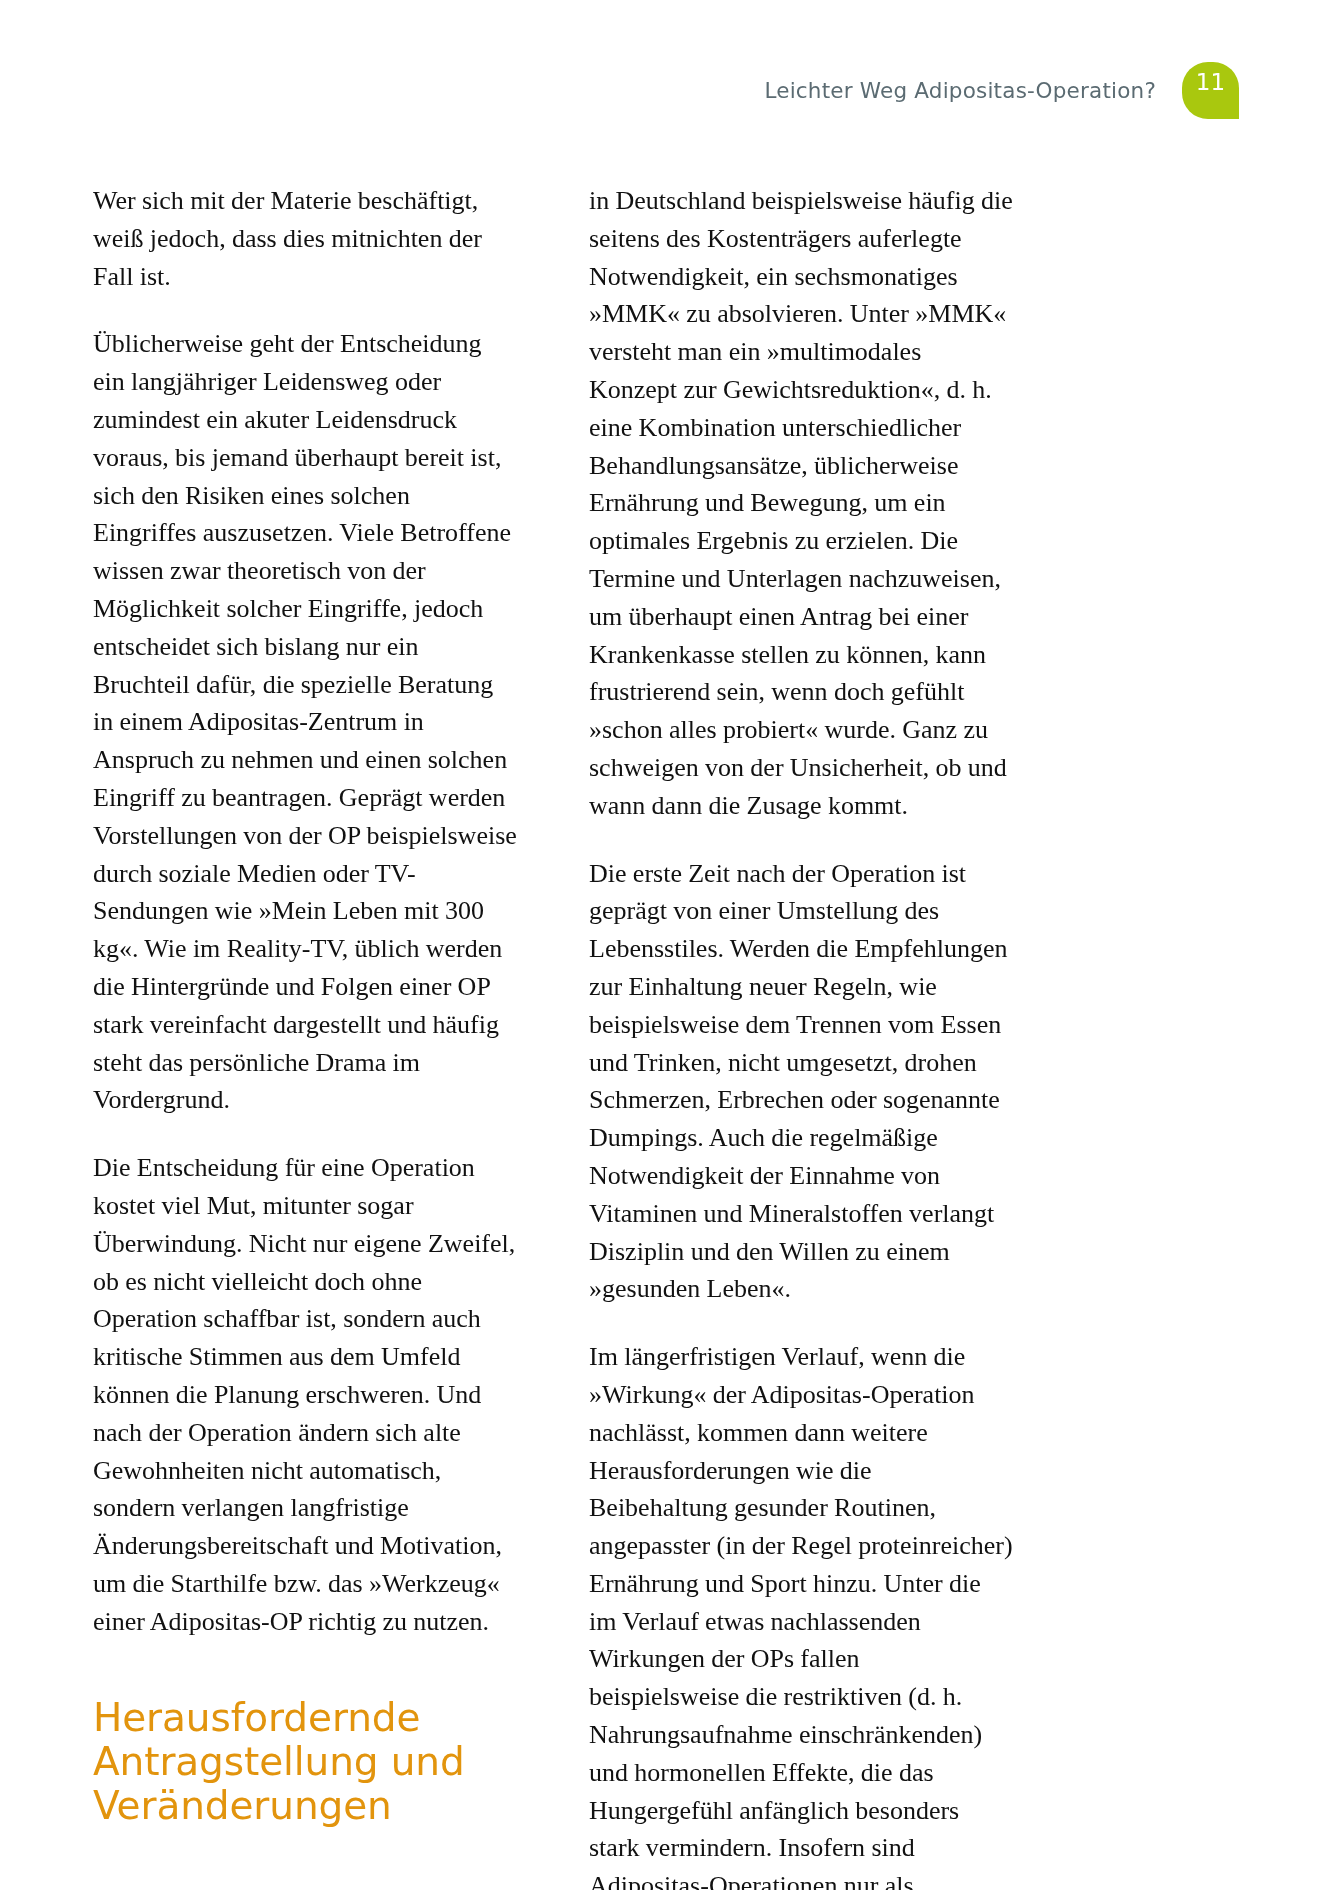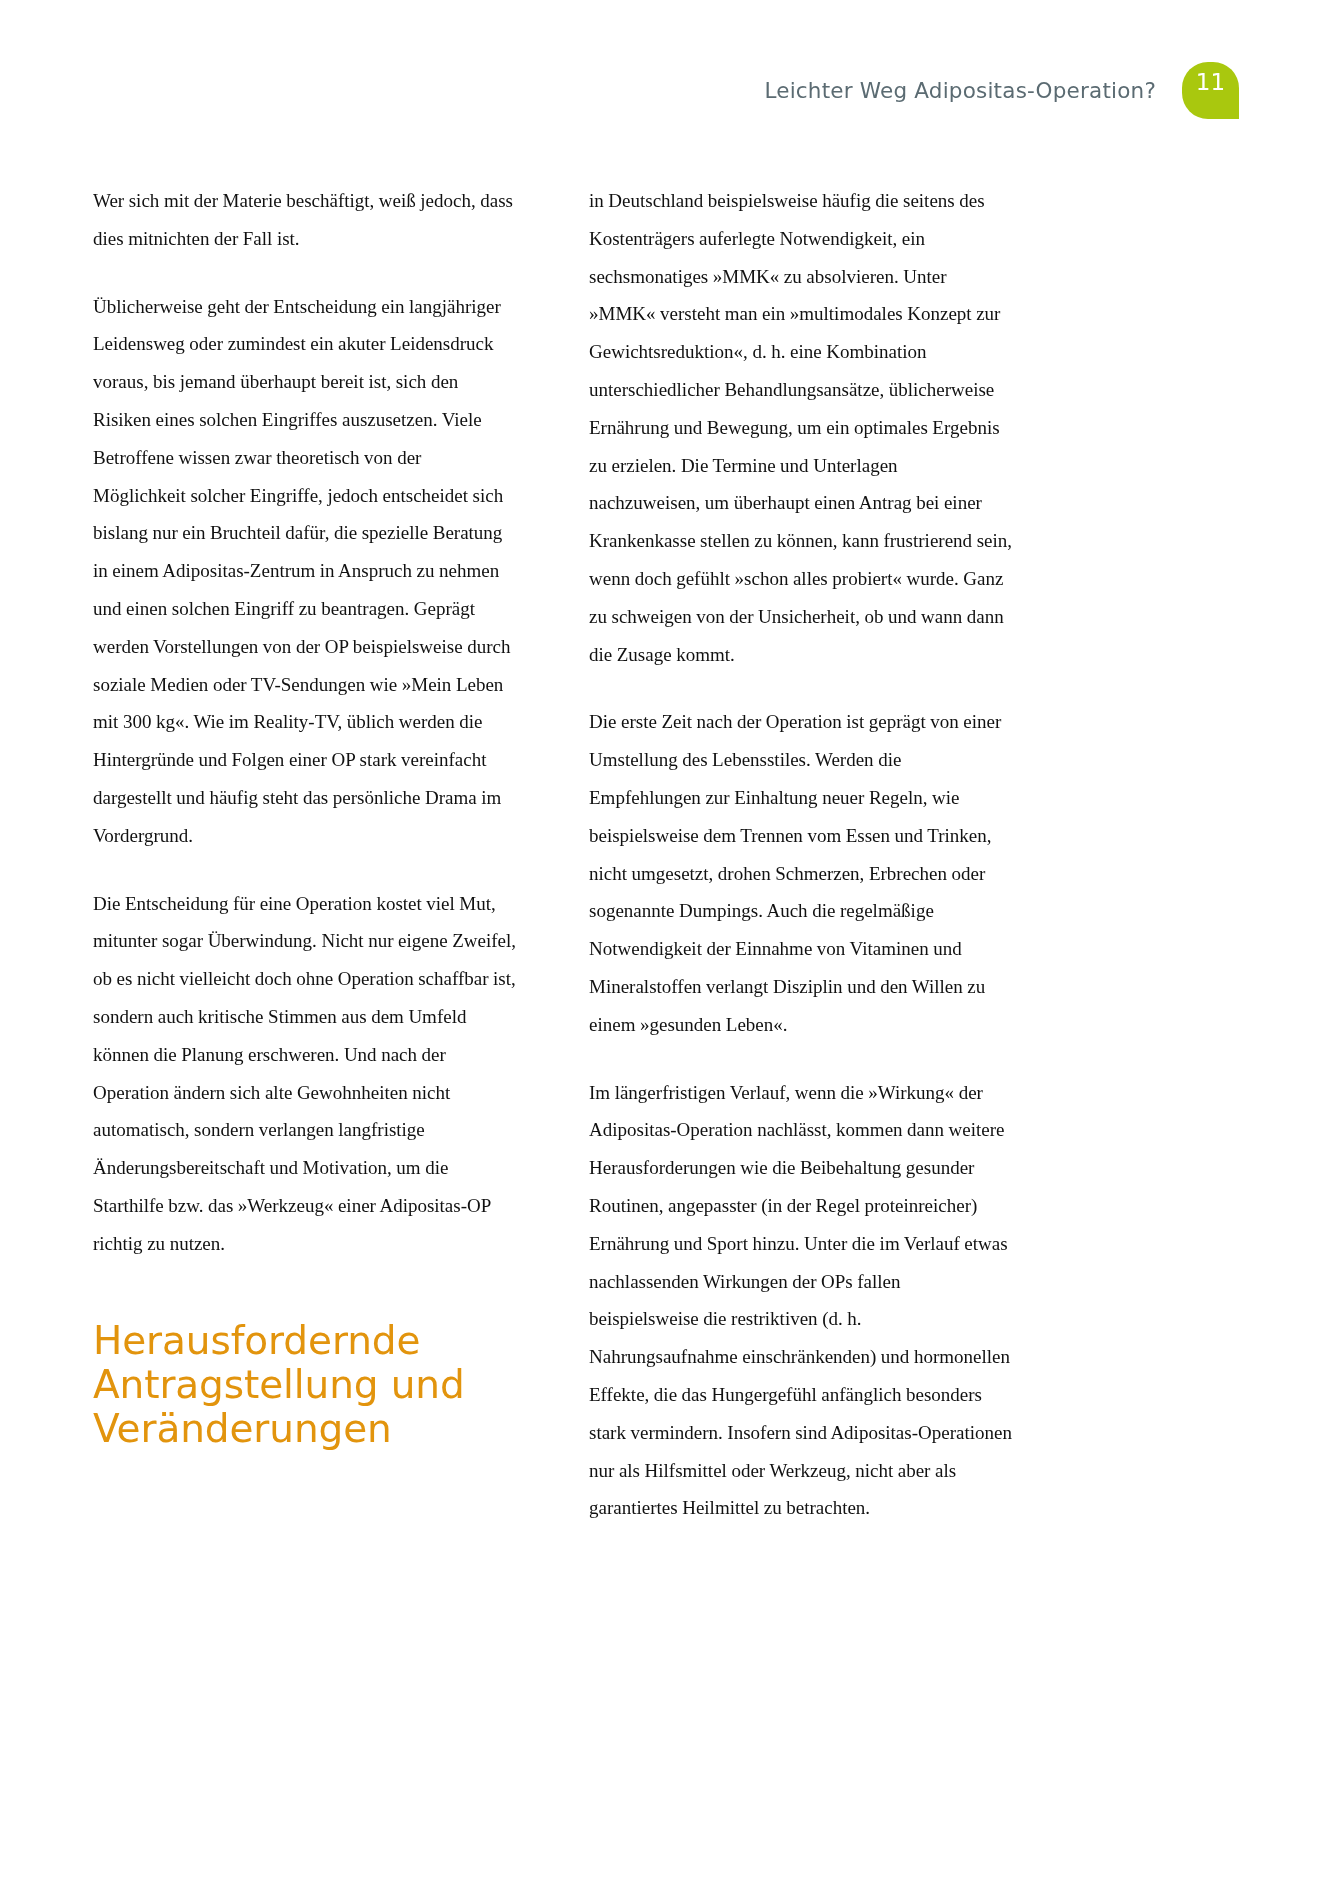--- a/index.html
+++ b/index.html
@@ -71,21 +71,21 @@
     gap: 72px;
   }
   .column {
     width: 424px;
     flex: 0 0 424px;
   }
 
   p.body-text {
     margin: 0 0 30px 0;
     font-family: "Liberation Serif", serif;
-    font-size: 19px;
+    font-size: 26px;
     line-height: 37.8px;
     color: #111111;
     text-align: left;
     hyphens: none;
     word-spacing: -0.2px;
   }
   p.body-text:last-child {
     margin-bottom: 0;
   }
 

